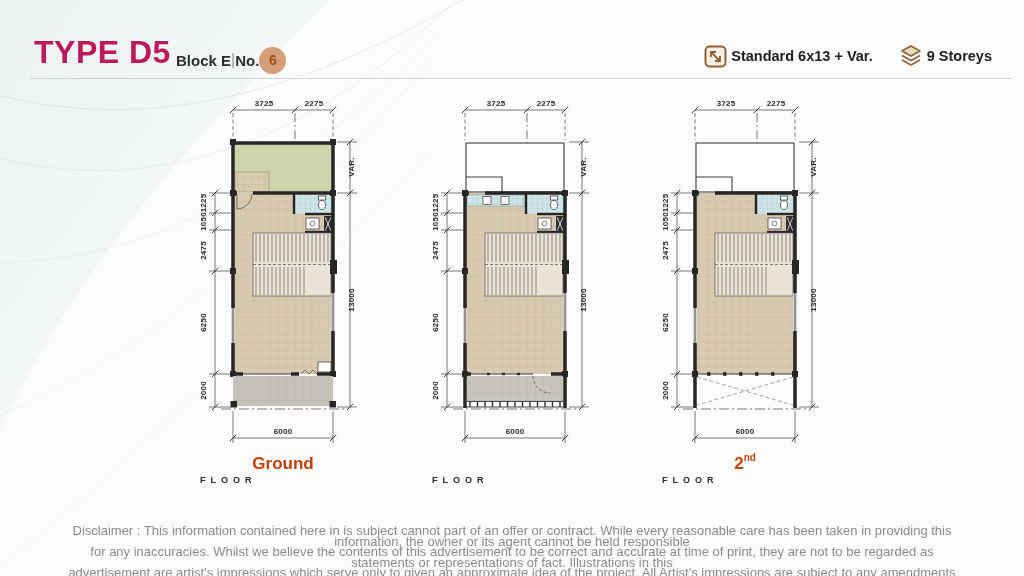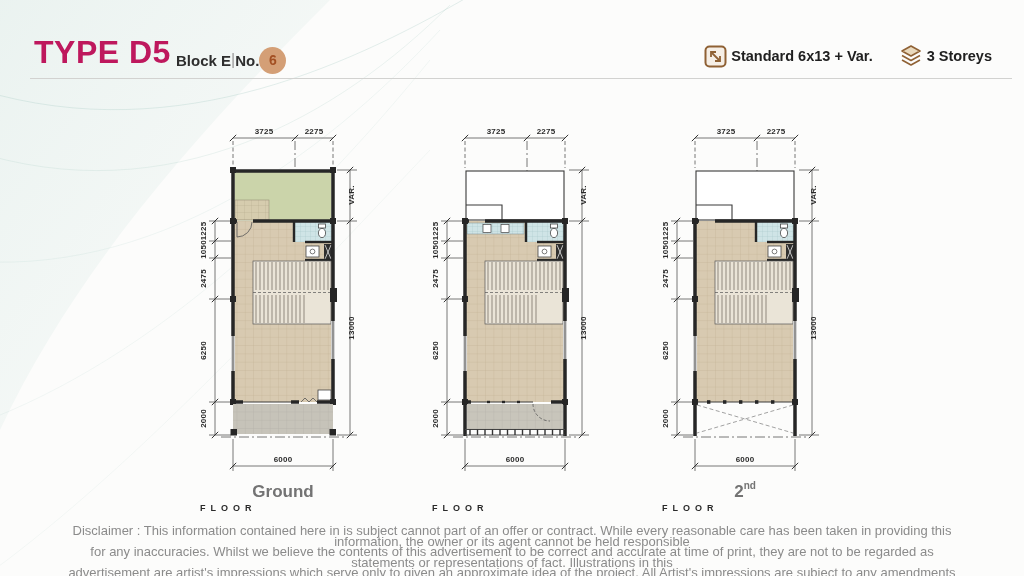--- a/index.html
+++ b/index.html
@@ -12,25 +12,25 @@
   .block-info{position:absolute;left:176px;top:45px;height:30px;display:flex;align-items:center;gap:0;
               font-size:15px;font-weight:600;color:#2e2e2e;}
   .pipe{color:#9a9a9a;font-weight:400;font-size:16px;}
   .unit-circle{width:27px;height:27px;border-radius:50%;background:#d49f76;display:flex;align-items:center;
                justify-content:center;font-size:14px;font-weight:700;color:#a24f22;}
   .header-right{position:absolute;right:32px;top:44px;display:flex;align-items:center;gap:4px;
                 font-size:14.5px;font-weight:700;color:#202020;}
   .hr-gap{width:18px;}
   .header-rule{position:absolute;left:30px;top:78px;width:982px;height:0;border-top:1px solid #d2d2d0;}
   
-  .plan{position:absolute;top:121px;width:230px;height:412px;}
+  .plan{position:absolute;top:93px;width:230px;height:412px;}
   .plan svg{display:block;}
   .dim{font:700 8px "Liberation Sans",sans-serif;fill:#2a2a2a;letter-spacing:.2px;}
   .plan-label{position:absolute;left:0;top:360px;width:176px;text-align:center;
-              font-size:17px;font-weight:800;color:#737373;}
+              font-size:17px;font-weight:800;color:#c2410c;}
   .plan-label sup{font-size:10px;position:relative;top:-1px;font-weight:800;}
   .plan-floor-word{position:absolute;left:0;top:382px;width:180px;text-align:left;
                    font-size:9px;font-weight:700;letter-spacing:5px;text-indent:5px;color:#2a2a2a;}
   
   .disclaimer{position:absolute;left:62px;top:526px;width:900px;text-align:center;
               font-size:13px;line-height:10.6px;color:#8b8b8b;font-weight:400;}
   .icon-bronze{display:block;}
 </style>
 </head>
 <body>
@@ -65,21 +65,21 @@
       <path d="M7 12 L7 7 L12 7" fill="none" stroke="#8f6134" stroke-width="1.8"></path>
       <path d="M16 11 L16 16 L11 16" fill="none" stroke="#8f6134" stroke-width="1.8"></path>
     </svg>
     <span>Standard 6x13 + Var.</span>
     <span class="hr-gap"></span>
     <svg class="icon-bronze" width="24" height="24" viewBox="0 0 24 24">
       <path d="M12 2 L21 7 L12 12 L3 7 Z" fill="#e9d9bd" stroke="#8f6134" stroke-width="1.6" stroke-linejoin="round"></path>
       <path d="M3 11.5 L12 16.5 L21 11.5" fill="none" stroke="#8f6134" stroke-width="1.6" stroke-linejoin="round"></path>
       <path d="M3 16 L12 21 L21 16" fill="none" stroke="#8f6134" stroke-width="1.6" stroke-linejoin="round"></path>
     </svg>
-    <span>3 Storeys</span>
+    <span>9 Storeys</span>
   </div>
   <div class="header-rule"></div>
 </div>
 
 <div id="plans">
     <div class="plan" style="left: 195px;">
       <svg width="230" height="356" viewBox="0 0 230 356">
         <defs>
     <pattern id="t0" width="8.3" height="8.3" patternUnits="userSpaceOnUse">
             <path d="M8.3 0H0V8.3" fill="none" stroke="#bfae92" stroke-width="0.55"></path>

